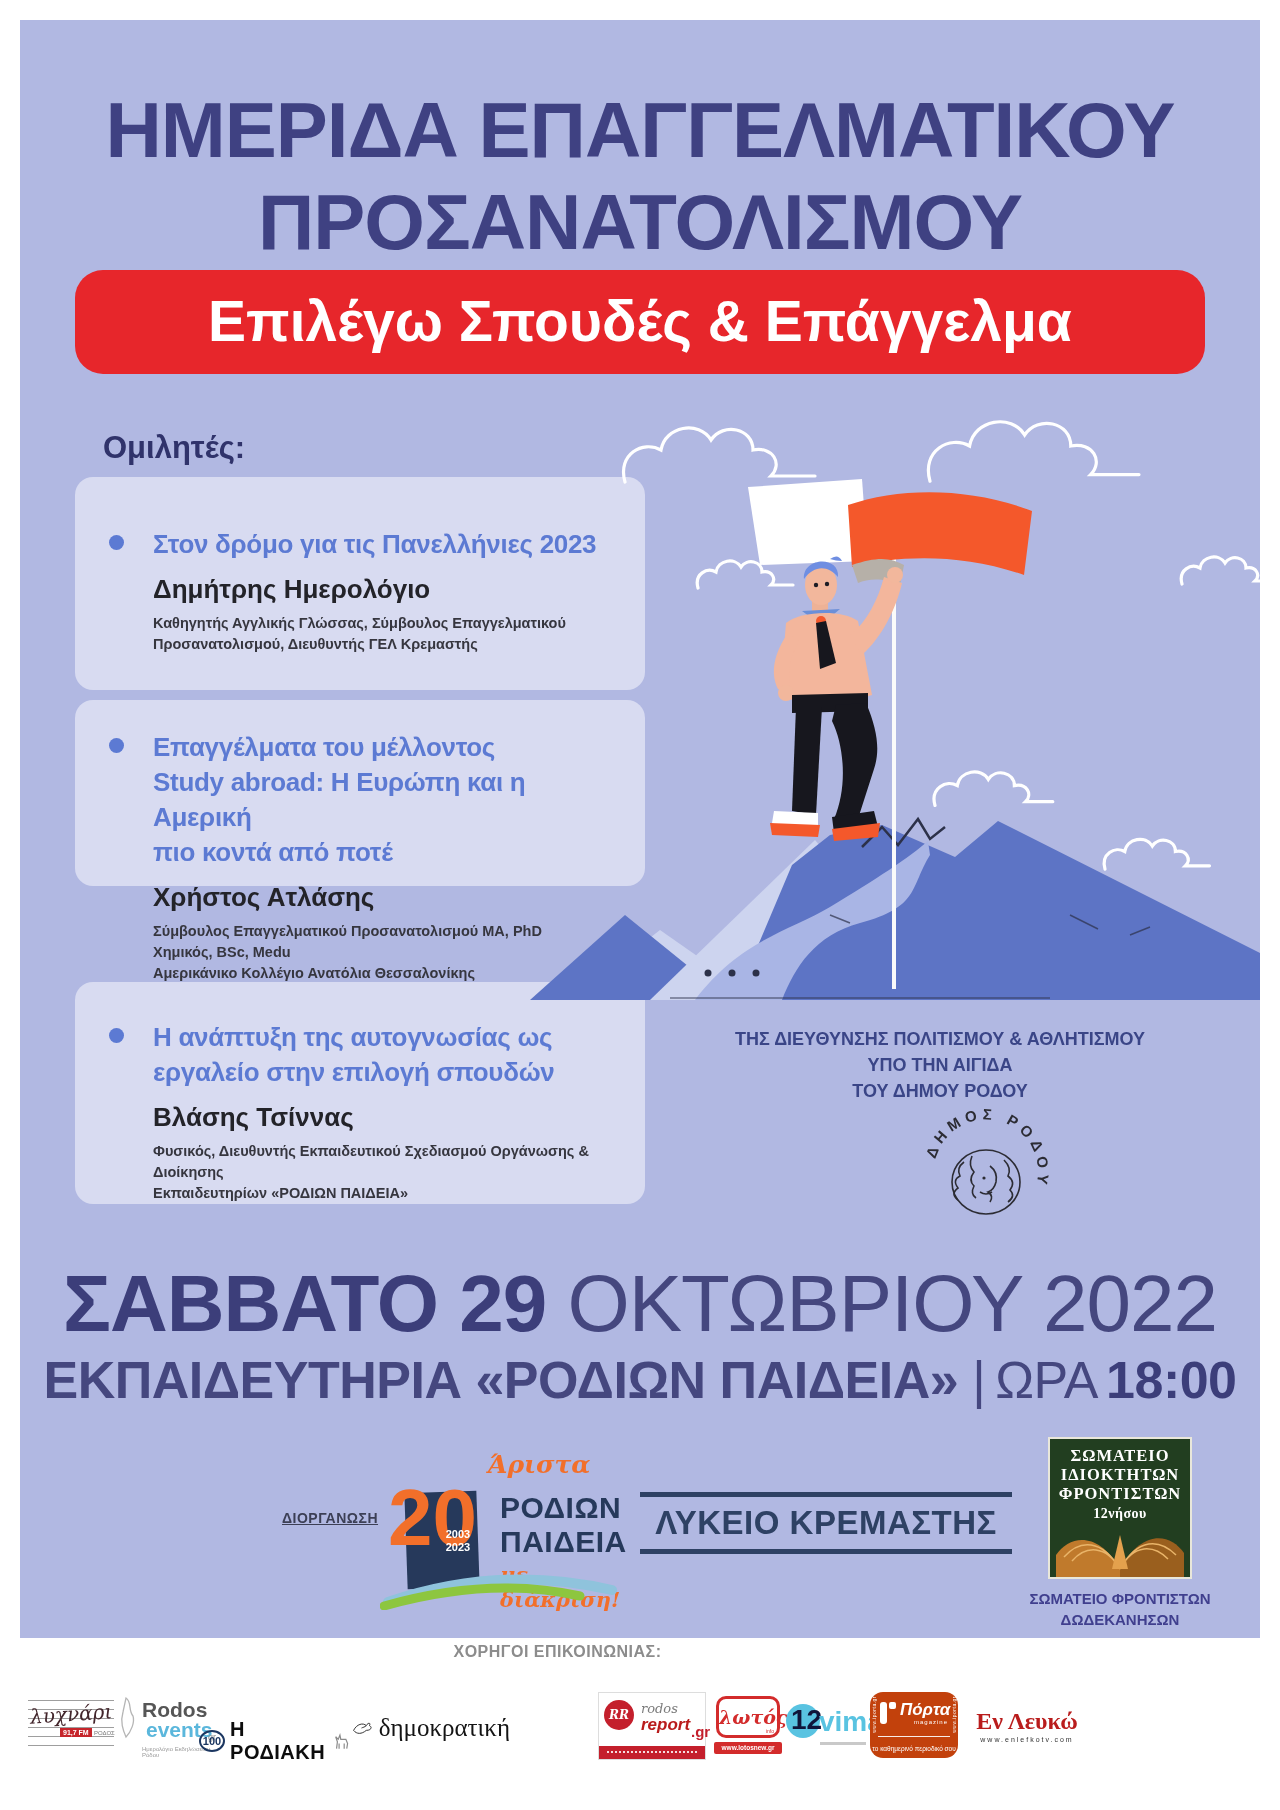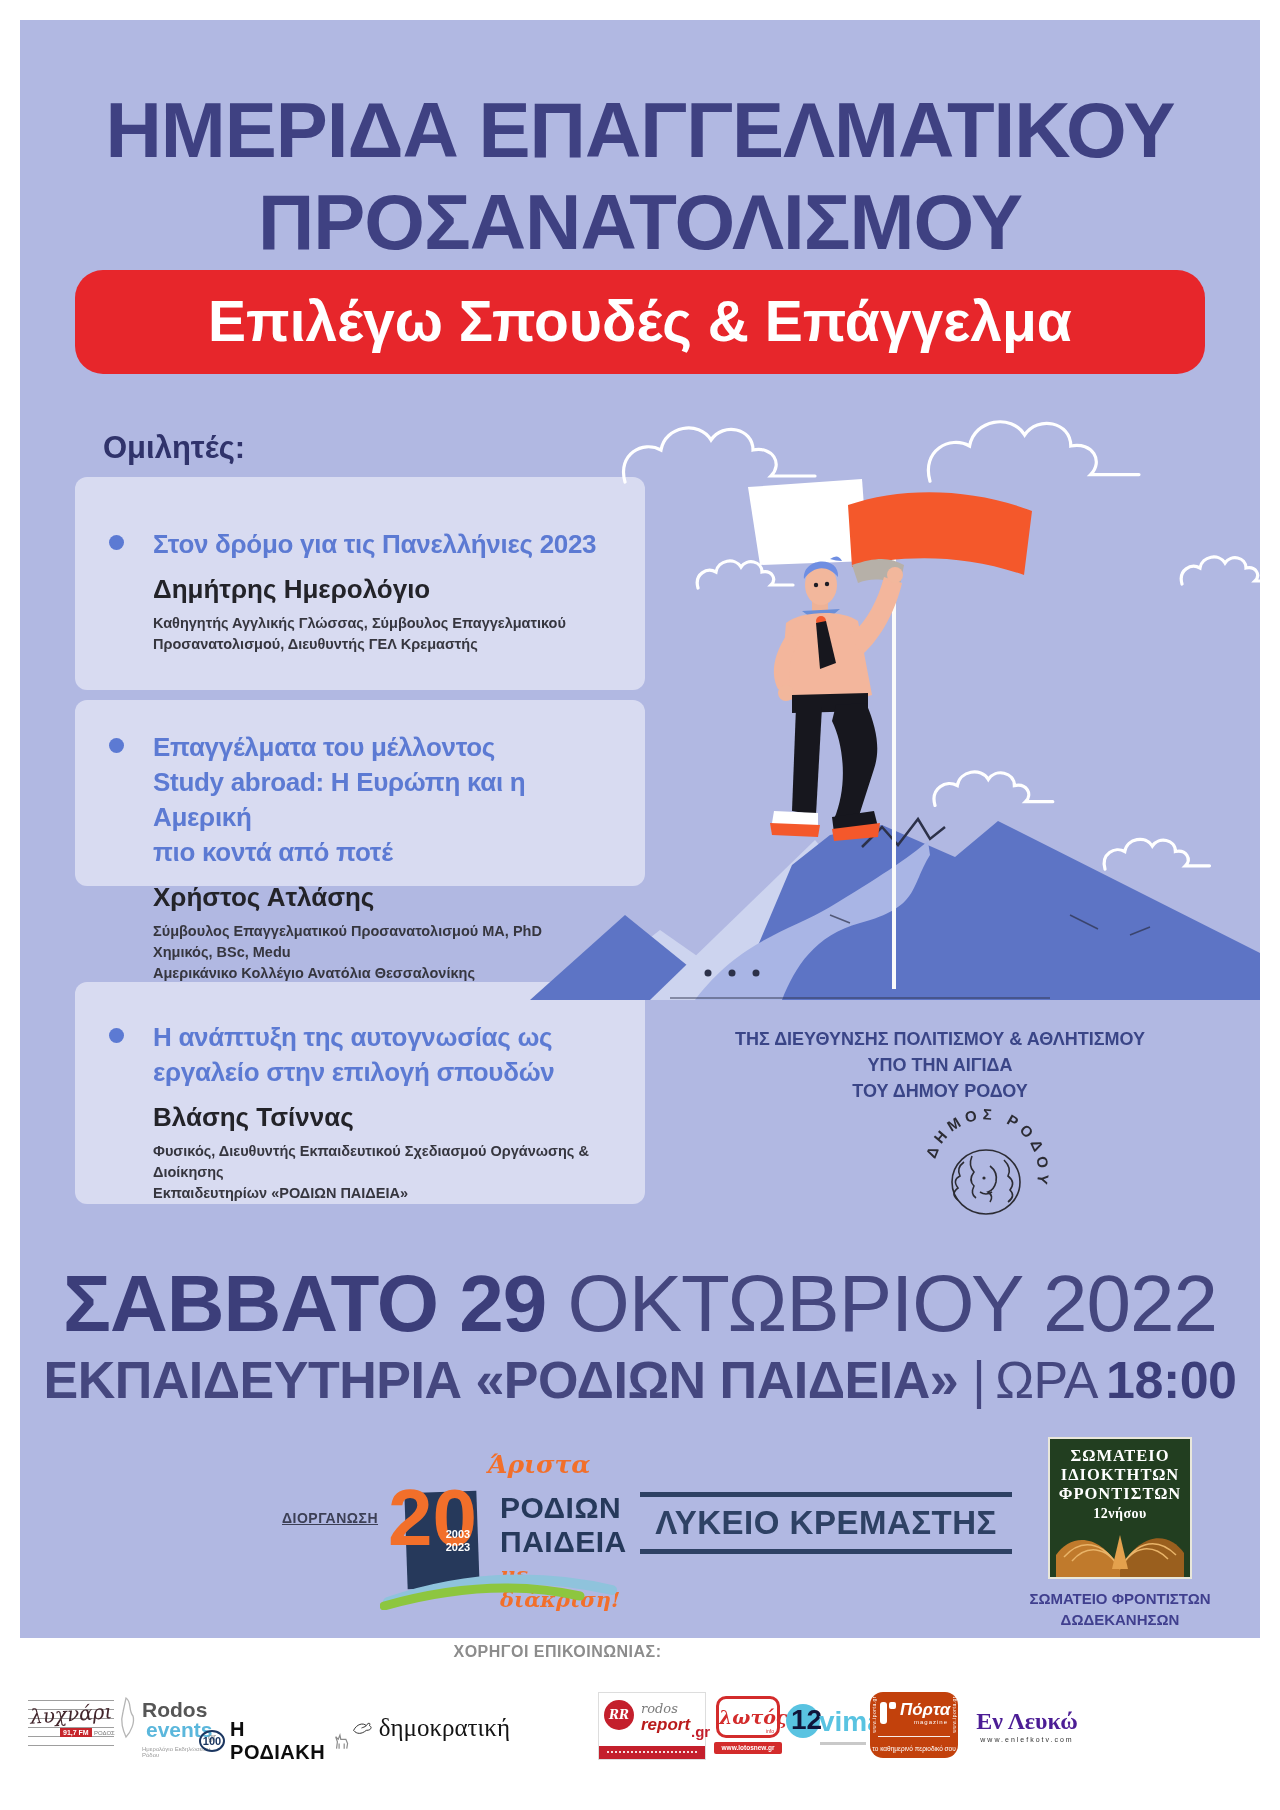--- a/index.html
+++ b/index.html
@@ -17,21 +17,21 @@
   .title { left:0; top:84px; width:1280px; text-align:center; color:#3f4182;
            font-size:78px; font-weight:bold; line-height:92px; letter-spacing:-1px; }
 
   
   .banner { left:75px; top:270px; width:1130px; height:104px; background:#e7262b;
             border-radius:28px; color:#ffffff; font-size:57px; font-weight:bold;
             text-align:center; line-height:102px; }
 
   
   .speakers-heading { left:103px; top:430px; font-size:31px; font-weight:bold; color:#30336b; }
-  .card { left:75px; width:570px; background:#d8dbf1; border-radius:12px; z-index:2; }
+  .card { left:75px; width:570px; background:#d8dbf1; border-radius:18px; z-index:2; }
   .card1 { top:477px; height:213px; padding:50px 24px 0 78px; }
   .card2 { top:700px; height:186px; padding:30px 24px 0 78px; }
   .card3 { top:982px; height:222px; padding:38px 24px 0 78px; }
   .bullet { position:absolute; left:34px; width:15px; height:15px; border-radius:50%;
             background:#5c7ad3; margin-top:8px; }
   .talk-title { color:#5c7ad3; font-size:26px; font-weight:bold; line-height:35px; letter-spacing:-0.3px; }
   .talk-name  { color:#232329; font-size:26px; font-weight:bold; margin-top:12px; }
   .talk-bio   { color:#36363f; font-size:14.5px; font-weight:bold; line-height:21px; margin-top:8px; }
 
   
@@ -137,21 +137,21 @@
                 writing-mode:vertical-rl; transform:rotate(180deg); letter-spacing:0.5px; }
   .porta-side-l { left:1px; } .porta-side-r { right:1px; }
   .porta-bar { position:absolute; left:10px; top:10px; width:7px; height:22px; background:#fff; border-radius:3px; }
   .porta-dot { position:absolute; left:19px; top:10px; width:7px; height:7px; background:#fff; border-radius:2px; }
   .porta-name { position:absolute; left:30px; top:8px; font-size:17px; font-weight:bold;
                 font-style:italic; color:#fff; }
   .porta-sub { position:absolute; left:44px; top:27px; font-size:6px; color:#fff; letter-spacing:1px; }
   .porta-div { position:absolute; left:8px; right:8px; top:44px; border-top:1px solid rgba(255,255,255,0.9); }
   .porta-tag { position:absolute; left:0; bottom:6px; width:100%; text-align:center; font-size:6.5px; color:#fff; }
   .sp-enlefko { left:962px; top:1708px; width:130px; height:44px; text-align:center; }
-  .enl-name { font-family:"Liberation Serif",serif; font-size:24px; font-weight:bold; color:#4c1d95; }
+  .enl-name { font-family:"Liberation Serif",serif; font-size:24px; font-weight:bold; color:#b91c1c; }
   .enl-url { font-size:7px; letter-spacing:2px; color:#333; margin-top:1px; }
 </style>
 </head>
 <body>
 
 <div class="abs poster-bg"></div>
 
 <div class="abs title">
   <div>ΗΜΕΡΙΔΑ ΕΠΑΓΓΕΛΜΑΤΙΚΟΥ</div>
   <div>ΠΡΟΣΑΝΑΤΟΛΙΣΜΟΥ</div>

